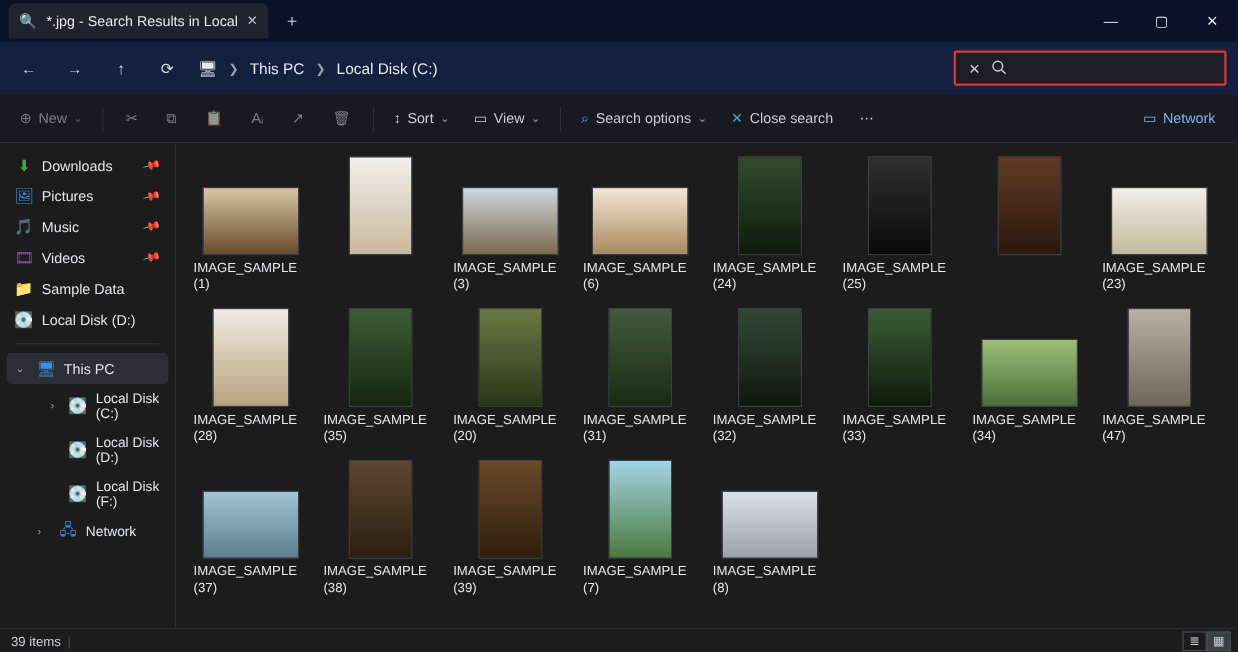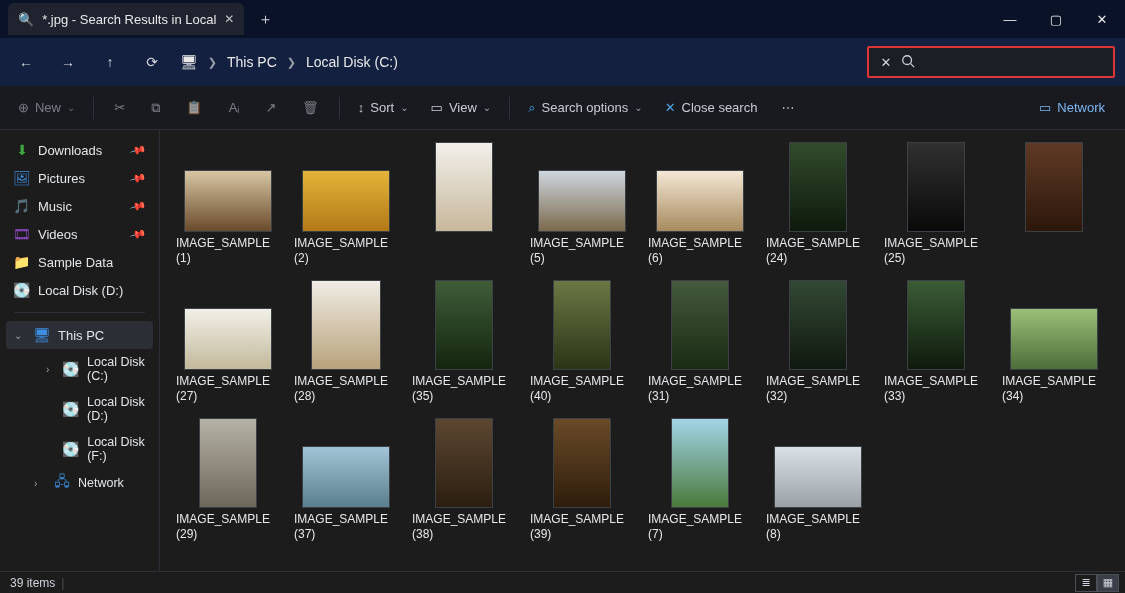--- a/index.html
+++ b/index.html
@@ -336,34 +336,28 @@
   <div class="content">
     <div class="grid" id="file-grid">
         <div class="file">
           <div class="thumbwrap">
             <div class="thumb t1 sz-w"></div>
           </div>
           <div class="fname">IMAGE_SAMPLE (1)</div>
         </div>
         <div class="file">
           <div class="thumbwrap">
-            <div class="thumb t2 sz-w"></div>
-          </div>
-          <div class="fname">IMAGE_SAMPLE (2)</div>
-        </div>
-        <div class="file">
-          <div class="thumbwrap">
             <div class="thumb t4 sz-t"></div>
           </div>
         </div>
         <div class="file">
           <div class="thumbwrap">
             <div class="thumb t5 sz-w"></div>
           </div>
-          <div class="fname">IMAGE_SAMPLE (5)</div>
+          <div class="fname">IMAGE_SAMPLE (3)</div>
         </div>
         <div class="file">
           <div class="thumbwrap">
             <div class="thumb t6 sz-w"></div>
           </div>
           <div class="fname">IMAGE_SAMPLE (6)</div>
         </div>
         <div class="file">
           <div class="thumbwrap">
             <div class="thumb t7 sz-t"></div>
@@ -378,39 +372,39 @@
         </div>
         <div class="file">
           <div class="thumbwrap">
             <div class="thumb t9 sz-t"></div>
           </div>
         </div>
         <div class="file">
           <div class="thumbwrap">
             <div class="thumb t10 sz-w"></div>
           </div>
-          <div class="fname">IMAGE_SAMPLE (27)</div>
+          <div class="fname">IMAGE_SAMPLE (23)</div>
         </div>
         <div class="file">
           <div class="thumbwrap">
             <div class="thumb t11 sz-m"></div>
           </div>
           <div class="fname">IMAGE_SAMPLE (28)</div>
         </div>
         <div class="file">
           <div class="thumbwrap">
             <div class="thumb t12 sz-t"></div>
           </div>
           <div class="fname">IMAGE_SAMPLE (35)</div>
         </div>
         <div class="file">
           <div class="thumbwrap">
             <div class="thumb t13 sz-t"></div>
           </div>
-          <div class="fname">IMAGE_SAMPLE (40)</div>
+          <div class="fname">IMAGE_SAMPLE (20)</div>
         </div>
         <div class="file">
           <div class="thumbwrap">
             <div class="thumb t14 sz-t"></div>
           </div>
           <div class="fname">IMAGE_SAMPLE (31)</div>
         </div>
         <div class="file">
           <div class="thumbwrap">
             <div class="thumb t15 sz-t"></div>
@@ -426,21 +420,21 @@
         <div class="file">
           <div class="thumbwrap">
             <div class="thumb t17 sz-w"></div>
           </div>
           <div class="fname">IMAGE_SAMPLE (34)</div>
         </div>
         <div class="file">
           <div class="thumbwrap">
             <div class="thumb t19 sz-t"></div>
           </div>
-          <div class="fname">IMAGE_SAMPLE (29)</div>
+          <div class="fname">IMAGE_SAMPLE (47)</div>
         </div>
         <div class="file">
           <div class="thumbwrap">
             <div class="thumb t20 sz-w"></div>
           </div>
           <div class="fname">IMAGE_SAMPLE (37)</div>
         </div>
         <div class="file">
           <div class="thumbwrap">
             <div class="thumb t21 sz-t"></div>

